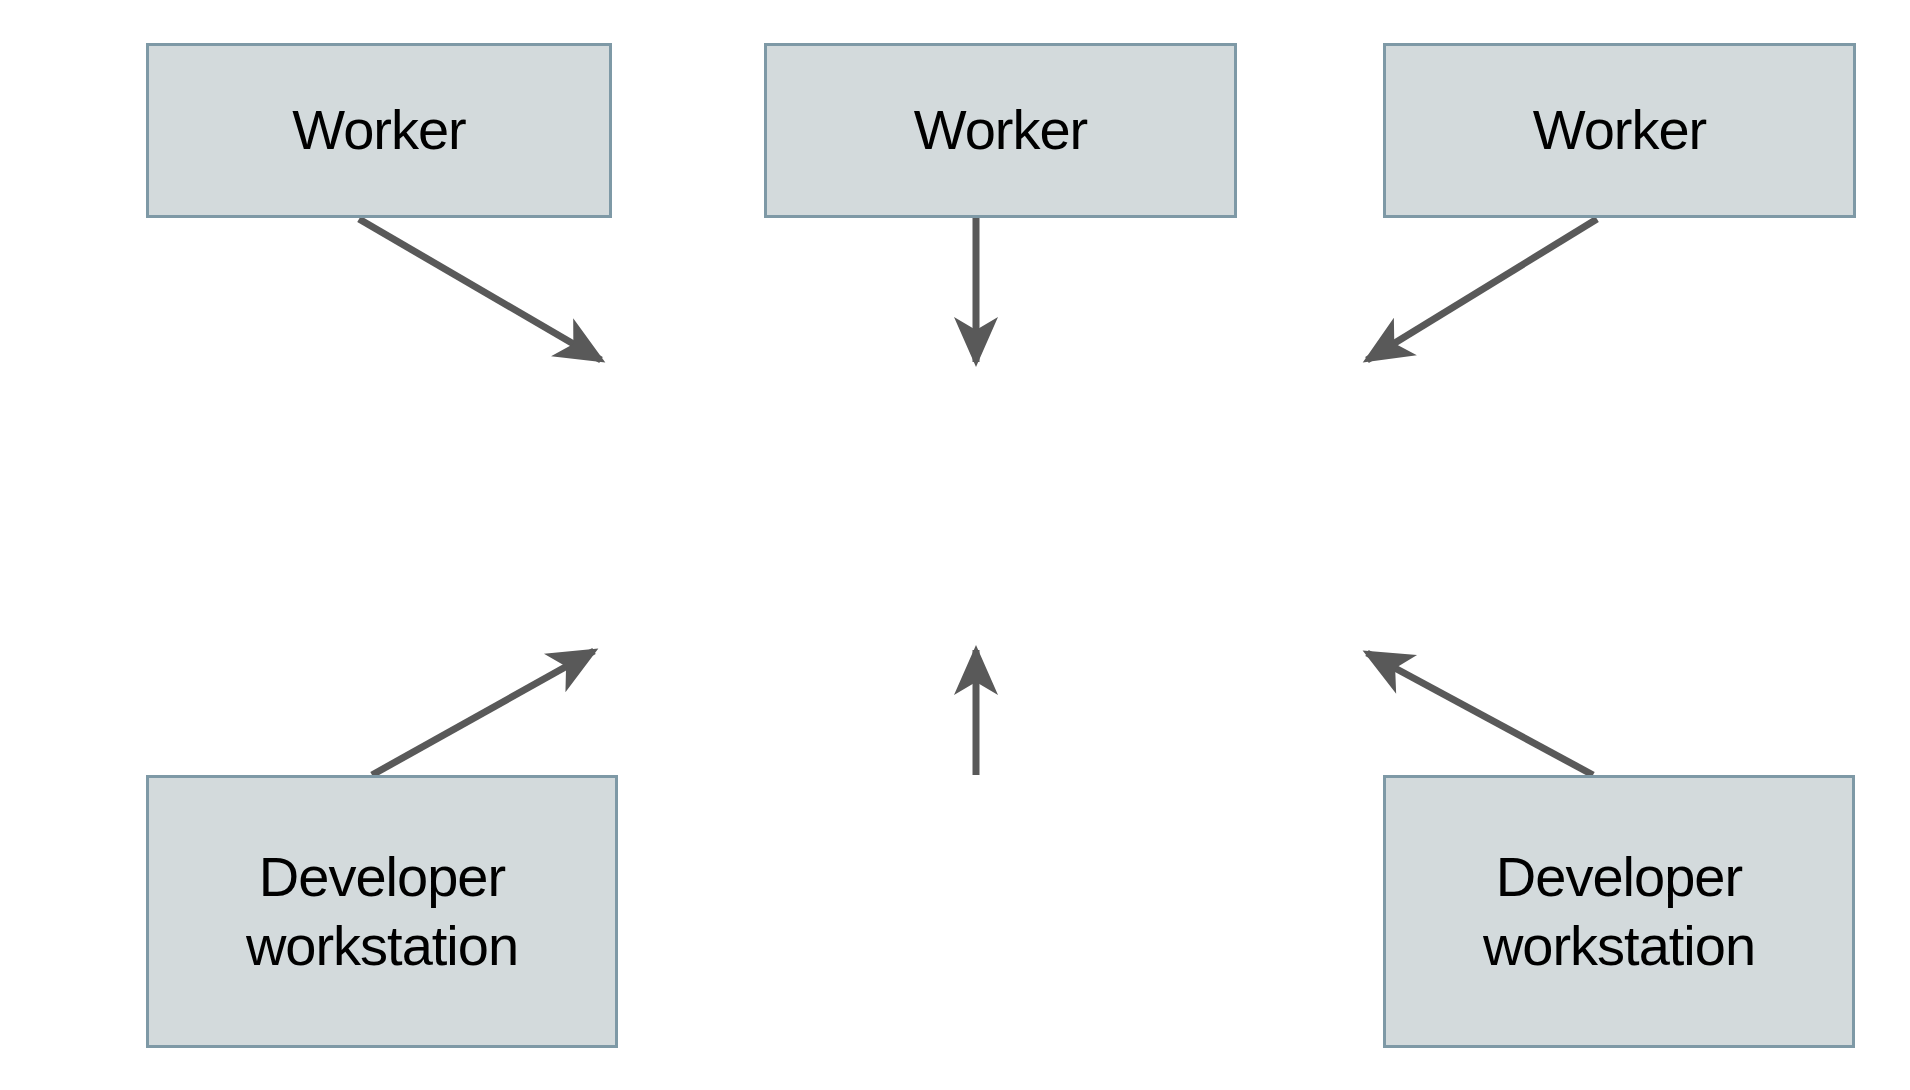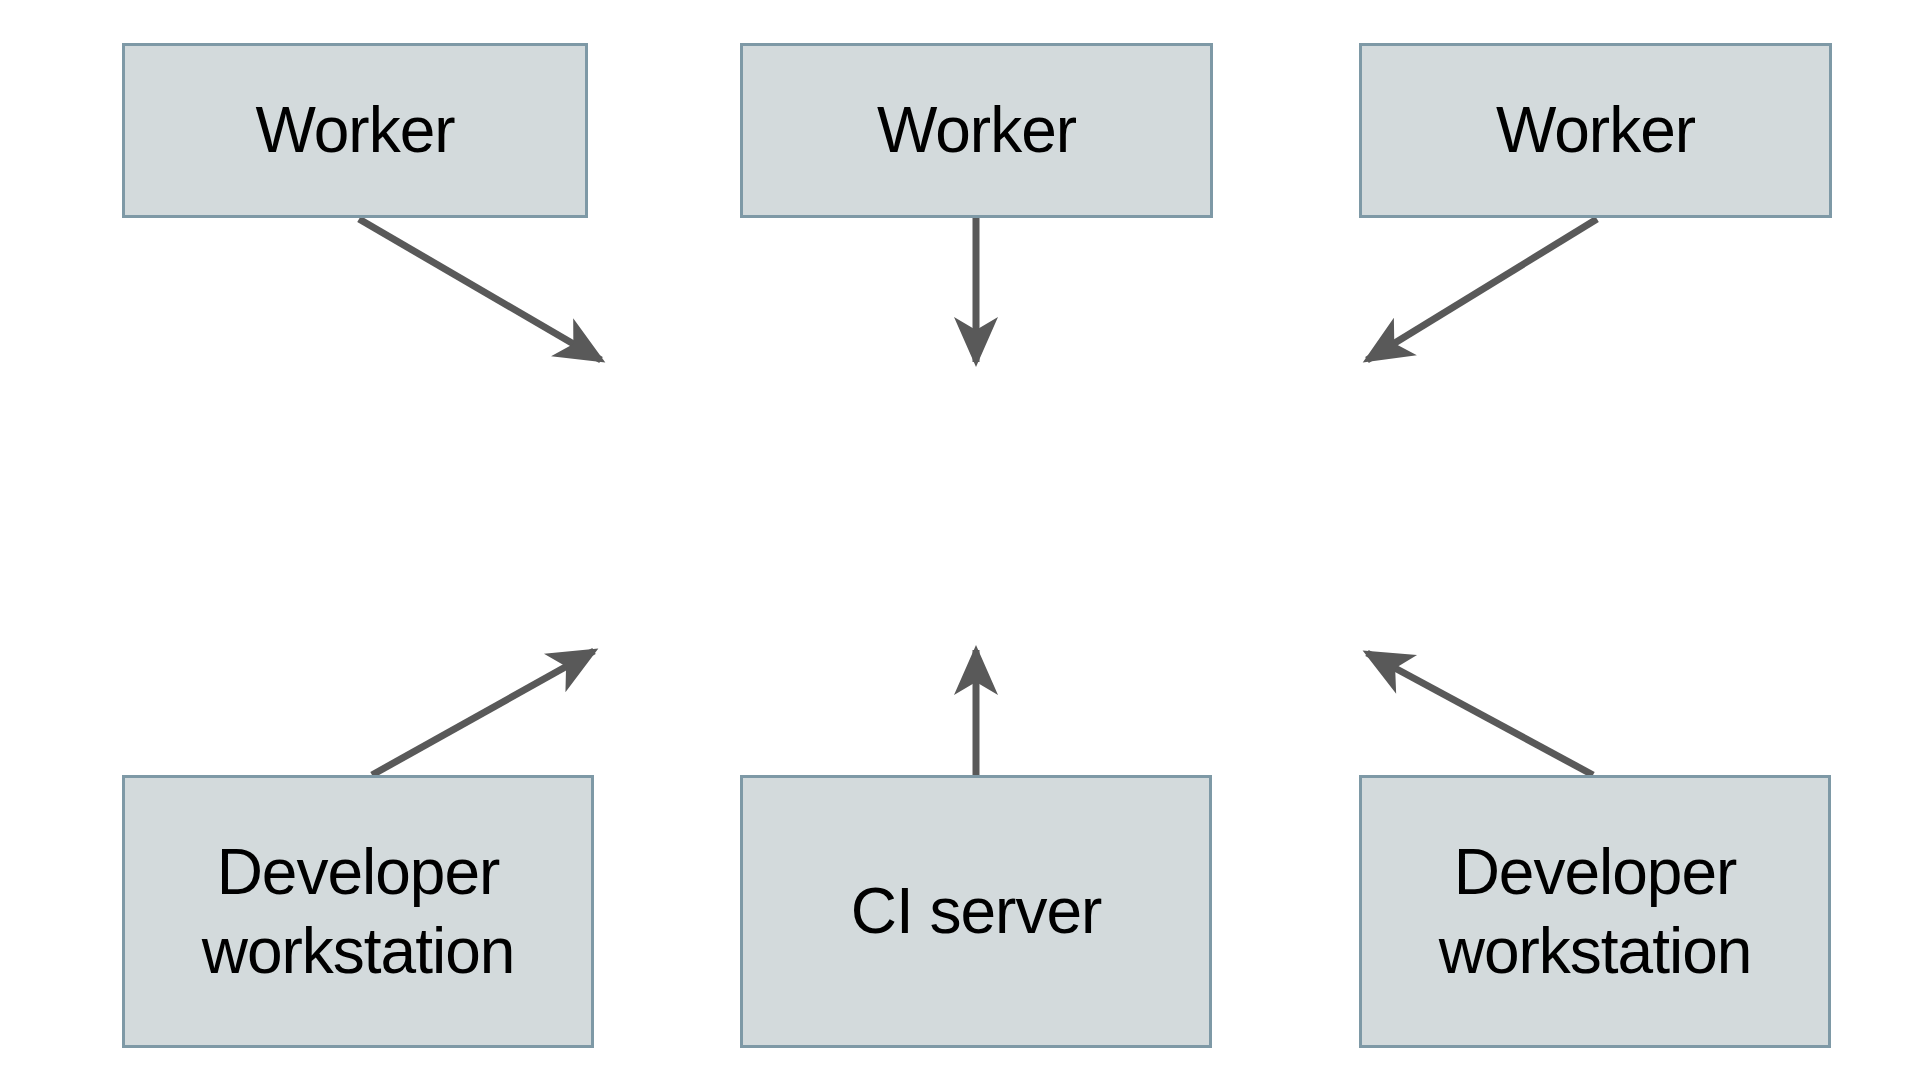--- a/index.html
+++ b/index.html
@@ -26,23 +26,24 @@
   .node {
     position: absolute;
     box-sizing: border-box;
     background: var(--node-fill, #d3dadc);
     border: 3px solid var(--node-border, #7e99a6);
     display: flex;
     align-items: center;
     justify-content: center;
     text-align: center;
     color: var(--text, #000000);
-    font-size: 64px;
+    font-size: 56px;
     line-height: 1.22;
     letter-spacing: -1px;
+    margin-left: 24px;
   }
   
   .n-worker-1      { left: 122px;  top: 43px;  width: 466px; height: 175px; }
   .n-worker-2      { left: 740px;  top: 43px;  width: 473px; height: 175px; }
   .n-worker-3      { left: 1359px; top: 43px;  width: 473px; height: 175px; }
   .n-build-master  { left: 593px;  top: 368px; width: 766px; height: 276px; }
   .n-dev-left      { left: 122px;  top: 775px; width: 472px; height: 273px; }
   .n-ci-server     { left: 740px;  top: 775px; width: 472px; height: 273px; }
   .n-dev-right     { left: 1359px; top: 775px; width: 472px; height: 273px; }
   .edge {
@@ -80,21 +81,18 @@
 
   <div class="node n-worker-3">
     <span>Worker</span>
   </div>
 
 
   <div class="node n-dev-left">
     <span>Developer workstation</span>
   </div>
 
-  <div class="node n-ci-server">
-    <span>CI server</span>
-  </div>
 
   <div class="node n-dev-right">
     <span>Developer workstation</span>
   </div>
 
 </div>
 
 </body></html>

